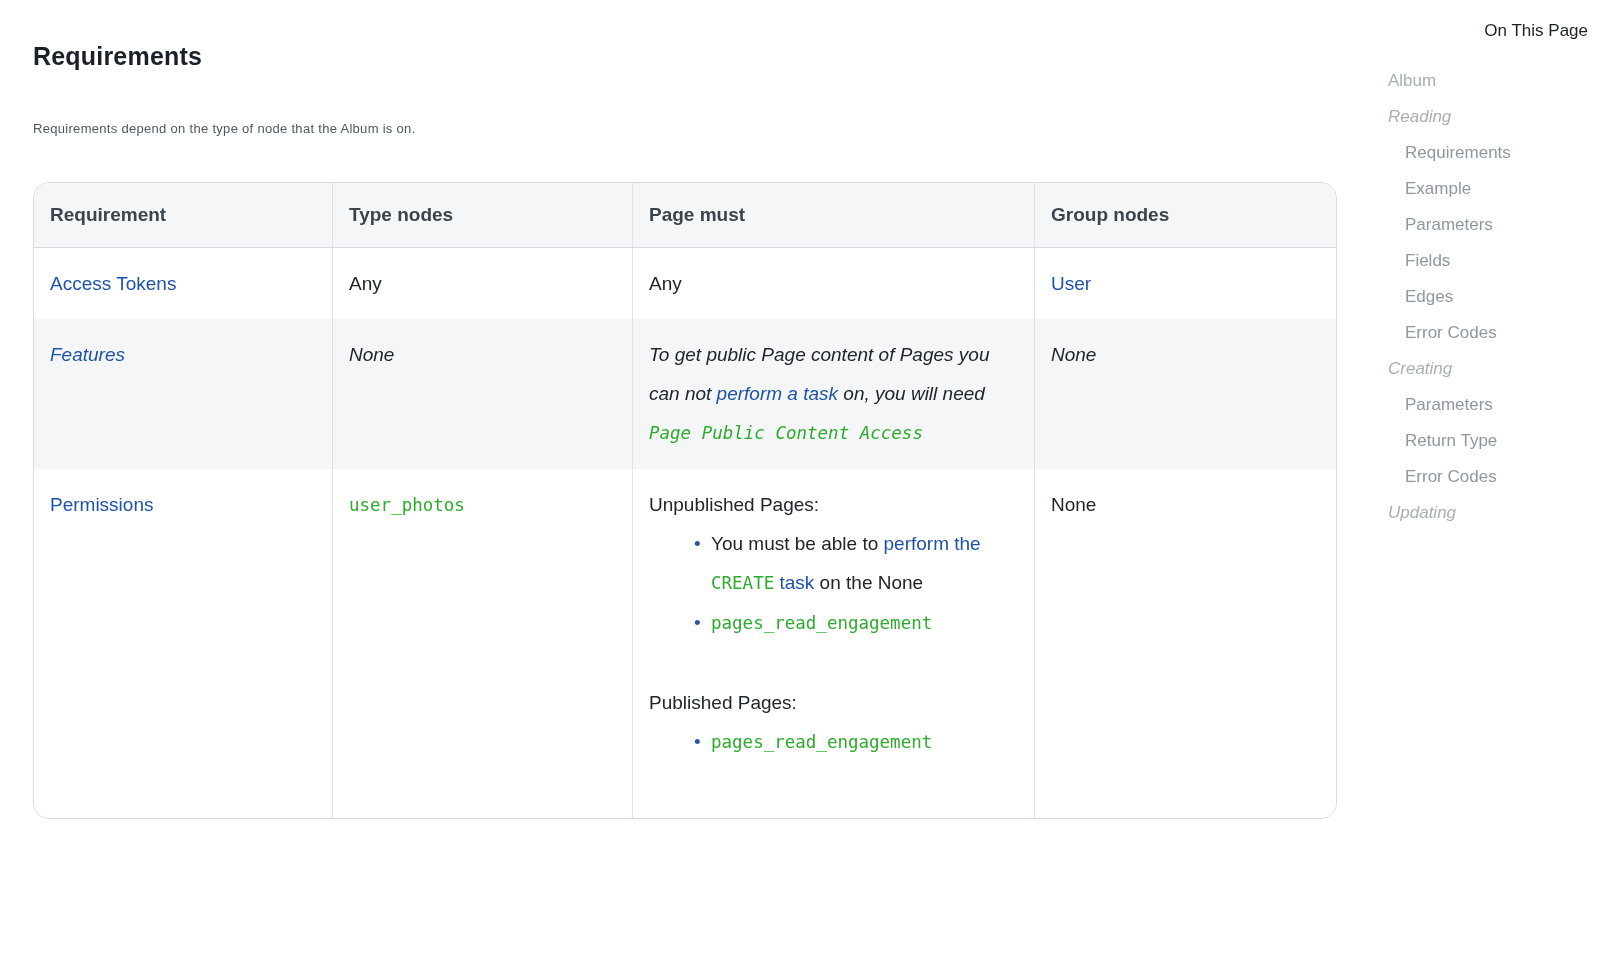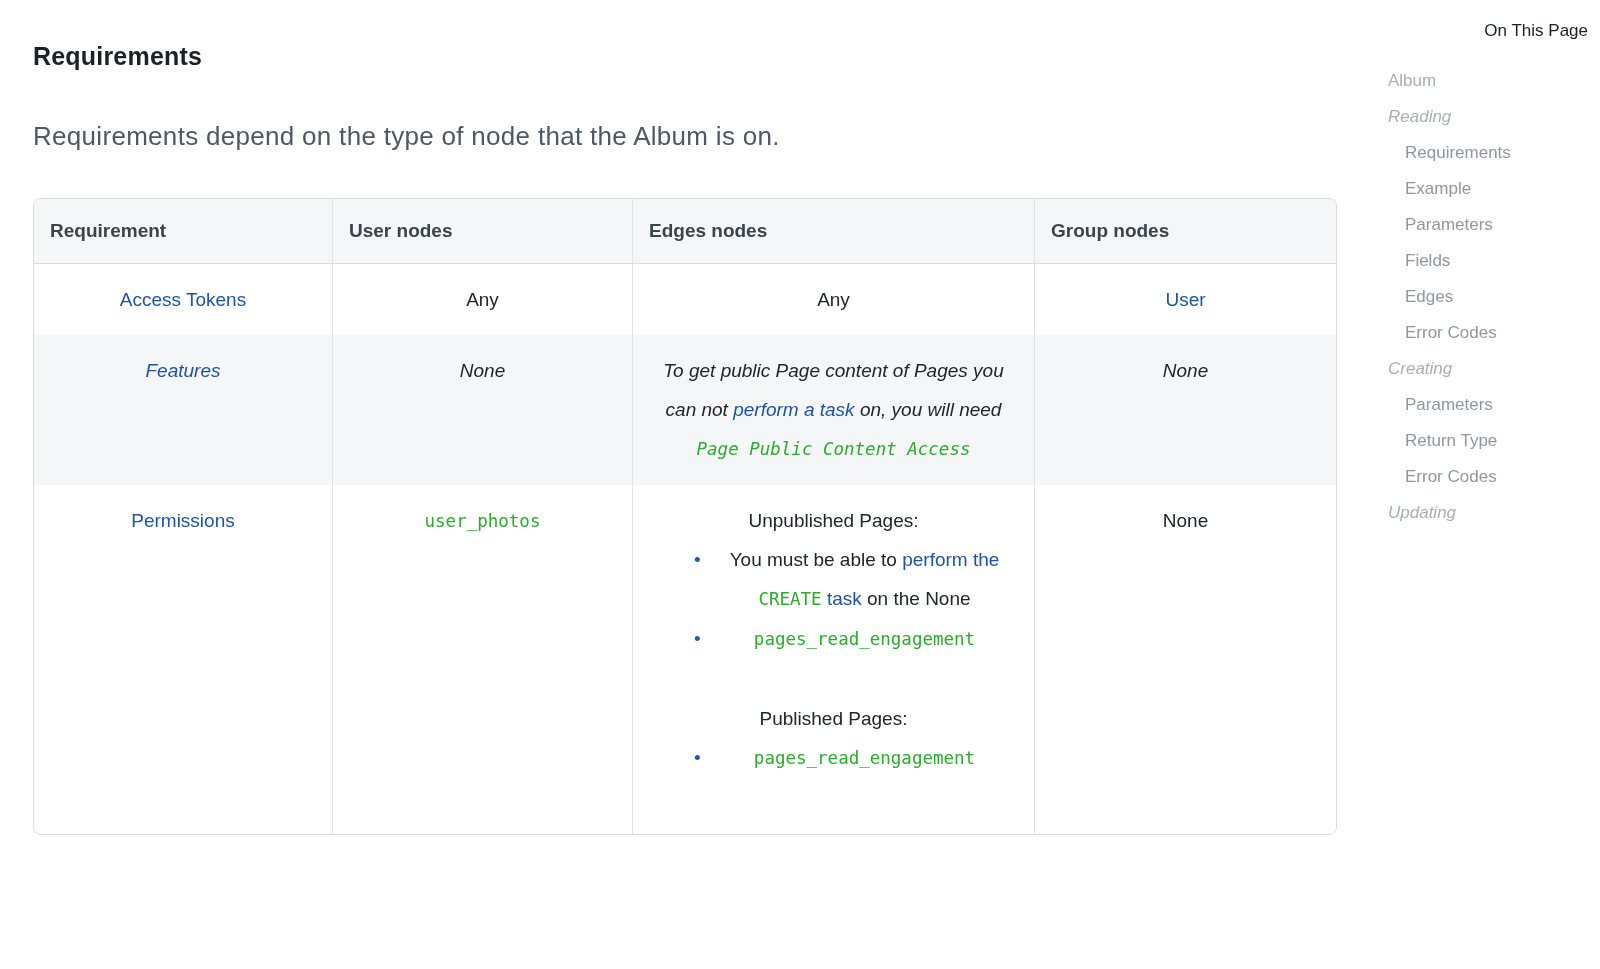--- a/index.html
+++ b/index.html
@@ -14,29 +14,29 @@
     position: absolute; left: 33px; top: 0; width: 1304px;
   }
   .page-title {
     margin: 42px 0 0 0;
     font-size: 25px; font-weight: 700;
     color: var(--heading-color, #1c2129);
     letter-spacing: 0.2px;
   }
   .intro {
     margin: 50px 0 12px 0;
-    font-size: 26px;
+    font-size: 13px;
     color: var(--body-gray, #4e5963);
     letter-spacing: 0.3px;
   }
   .table-wrap {
     margin-top: 46px;
     width: 1304px;
     border: 1px solid var(--table-border, #d7dbdf);
-    border-radius: 8px;
+    border-radius: 16px;
     overflow: hidden;
   }
   table.req-table {
     width: 100%;
     table-layout: fixed;
     border-collapse: separate;
     border-spacing: 0;
   }
   .req-table th {
     background: var(--row-alt-bg, #f5f6f7);
@@ -47,21 +47,20 @@
     line-height: 24px;
     border-bottom: 1px solid var(--table-border, #dadde1);
   }
   .req-table td {
     vertical-align: top;
     font-size: 19px;
     color: var(--cell-color, #20262c);
     line-height: 39px;
     padding: 16px 16px;
     background: #ffffff;
-    text-align: center;
   }
   .req-table th:not(:last-child),
   .req-table td:not(:last-child) {
     border-right: 1px solid var(--col-border, #dfe2e6);
   }
   .req-table tr.alt td { background: var(--row-alt-bg, #f5f6f7); font-style: italic; }
   .req-table td p { margin: 0; }
   .req-table td ul {
     list-style: none;
     margin: 0 0 40px 0;
@@ -116,22 +115,22 @@
     <table class="req-table">
       <colgroup>
           <col style="width: 299px;">
           <col style="width: 300px;">
           <col style="width: 402px;">
           <col style="width: 301px;">
         </colgroup>
       <thead>
           <tr>
             <th>Requirement</th>
-            <th>User nodes</th>
-            <th>Edges nodes</th>
+            <th>Type nodes</th>
+            <th>Page must</th>
             <th>Group nodes</th>
           </tr>
         </thead>
       <tbody>
           <tr>
             <td>
               <p><a href="#" class="lnk">Access Tokens</a></p>
             </td>
             <td>
               <p><span>Any</span></p>

